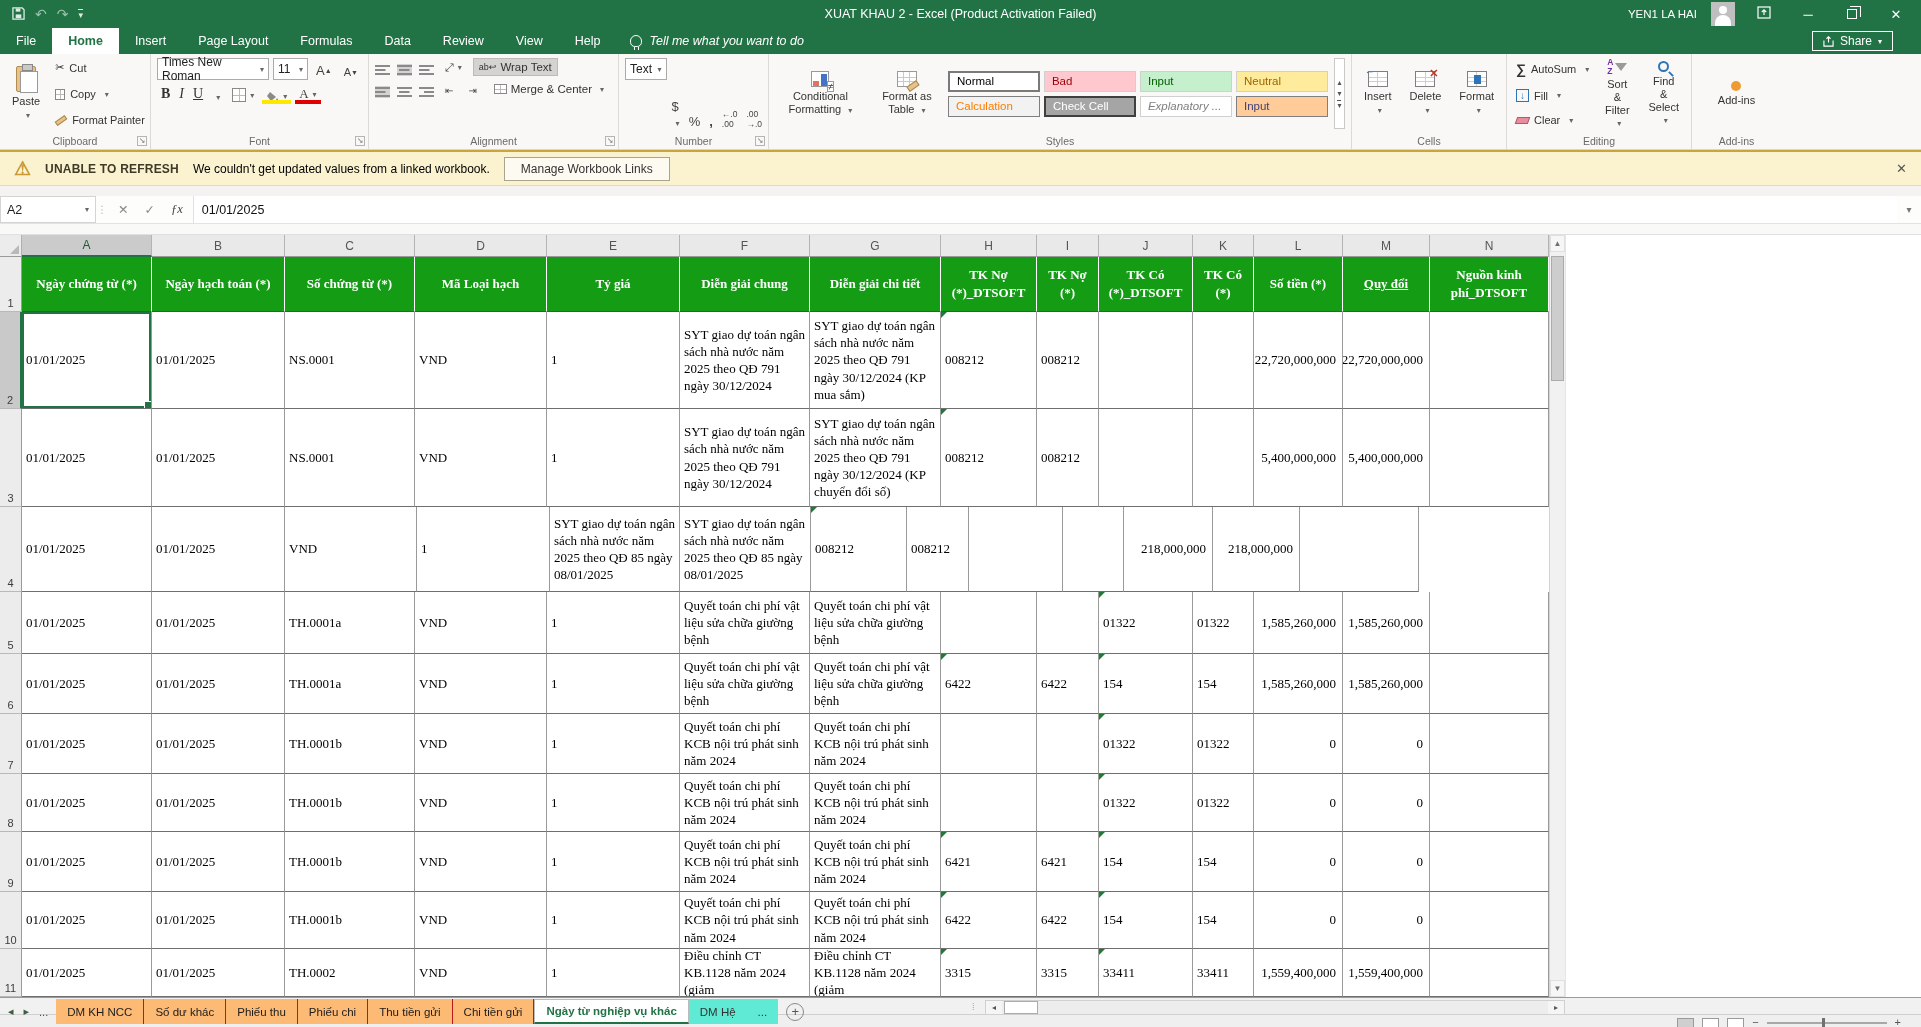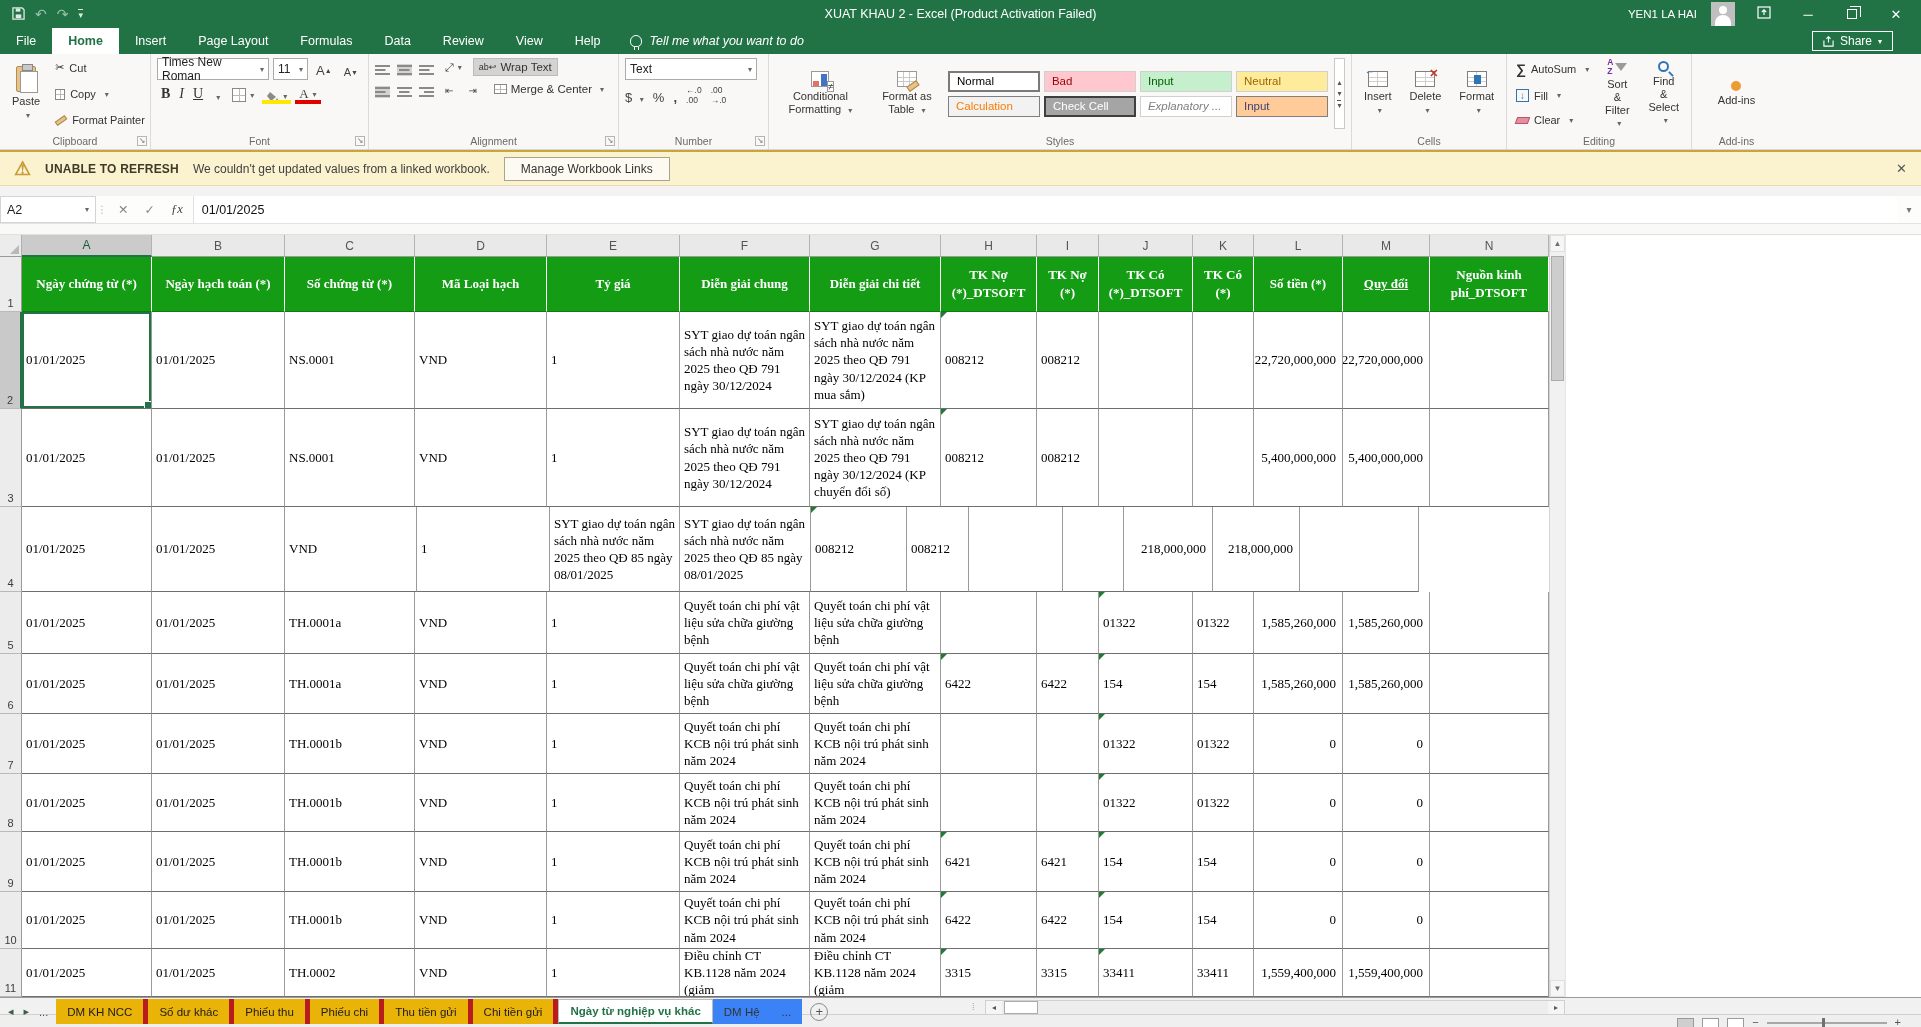--- a/index.html
+++ b/index.html
@@ -96,21 +96,21 @@
       linear-gradient(#c9c9c9,#c9c9c9) 0 33%/100% 1px no-repeat,
       linear-gradient(#c9c9c9,#c9c9c9) 0 66%/100% 1px no-repeat,
       linear-gradient(#c9c9c9,#c9c9c9) 33% 0/1px 100% no-repeat,
       linear-gradient(#c9c9c9,#c9c9c9) 66% 0/1px 100% no-repeat,#fff; position:relative; }
   .fat-icon::after { content:""; position:absolute; right:-3px; bottom:-3px; width:10px; height:4px; background:#E8C28A; border:1px solid #a98b4f; transform:rotate(-35deg); }
 
   
   .msgbar { height:36px; background:#FBF3D0; border-top:2px solid #C8A63C; border-bottom:1px solid #E5DCB4; display:flex; align-items:center; padding:0 14px; gap:14px; position:relative; }
   .warn-ic { color:#C99936; font-size:19px; font-weight:bold; }
   .msg-title { font-size:12px; font-weight:bold; color:#3f3a28; letter-spacing:.2px; }
-  .msg-text { font-size:12px; color:#404040; }
+  .msg-text { font-size:12px; color:#000000; }
   .msg-btn { border:1px solid #A9A48E; background:#FDFBF1; font-size:12px; color:#333; padding:4px 16px; cursor:pointer; }
   .msg-close { position:absolute; right:14px; font-size:13px; color:#555; cursor:pointer; }
 
   
   .gap1 { height:10px; background:#F4F3F1; }
   .gap2 { height:11px; background:#F9F9F8; border-bottom:1px solid #E0E0E0; }
   .fbar { height:28px; background:#FDFDFC; display:flex; align-items:stretch; border-bottom:1px solid #E3E3E3; }
   .namebox { width:96px; border:1px solid #D4D4D4; background:#fff; display:flex; align-items:center; justify-content:space-between; padding:0 6px; font-size:12.5px; color:#222; }
   .fb-dots { width:12px; display:flex; align-items:center; justify-content:center; color:#b5b5b5; font-size:10px; cursor:col-resize; }
   .fb-ic { display:flex; align-items:center; gap:16px; padding:0 10px; color:#8a8a8a; font-size:12.5px; border-right:1px solid #E0E0E0; }
@@ -148,22 +148,22 @@
   .statusstrip { position:absolute; left:0; right:0; bottom:0; height:13px; background:#EFEFEF; border-top:1px solid #CFCFCF; }
   .status-right { position:absolute; right:20px; top:2px; display:flex; gap:8px; align-items:center; }
   .viewic { width:17px; height:10px; border:1px solid #9a9a9a; background:#fff; }
   .viewic.on { background:#CFCFCF; }
   .zoomline { width:120px; height:2px; background:#A8A8A8; position:relative; }
   .zoomline::after { content:""; position:absolute; left:55px; top:-4px; width:3px; height:10px; background:#707070; }
   .zsign { font-size:11px; color:#555; line-height:1; }
   .tabsrow { position:absolute; top:1px; left:0; height:25px; display:flex; align-items:stretch; z-index:2; }
   .tabnav { display:flex; align-items:center; gap:10px; padding:0 8px; color:#3d5c44; font-size:11px; }
   .tabnav span { cursor:pointer; }
-  .sheettab { padding:0 11px; display:flex; align-items:center; font-size:11.5px; color:#1c1c1c; background:#eab308; border-right:5px solid #b91c1c; cursor:pointer; white-space:nowrap; }
-  .sheettab.more { background:#3b82f6; border-right:none; color:#333; }
+  .sheettab { padding:0 11px; display:flex; align-items:center; font-size:11.5px; color:#1c1c1c; background:#fdba74; border-right:1px solid #b91c1c; cursor:pointer; white-space:nowrap; }
+  .sheettab.more { background:#5eead4; border-right:none; color:#333; }
   .sheettab.active { background:#fff; color:#217346; font-weight:bold; border-top:1px solid #BBB; border-right:1px solid #BBB; border-left:1px solid #BBB; border-bottom:2px solid #217346; }
   .newsheet { width:18px; height:18px; border:1px solid #8a8a8a; border-radius:50%; color:#555; font-size:13px; line-height:15px; text-align:center; align-self:center; margin-left:8px; cursor:pointer; }
   .hscroll { position:absolute; top:2px; left:985px; width:580px; height:15px; display:flex; z-index:2; border:1px solid #D0D0D0; background:#EDEDED; }
   .hs-btn { width:16px; display:flex; align-items:center; justify-content:center; font-size:8px; color:#555; background:#F5F5F5; cursor:pointer; }
   .hs-thumb { width:34px; margin-left:2px; background:#fff; border:1px solid #ABABAB; cursor:grab; }
   .hs-track { flex:1; }
   .drag-dots { position:absolute; top:4px; left:972px; color:#999; font-size:9px; z-index:2; }
 </style>
 </head>
 <body class="no-select">
@@ -306,21 +306,21 @@
       <span class="tglbtn">
           <span class="minigrid" style="width:13px;height:10px;"></span>
           <span>Merge &amp; Center</span>
           <span class="carat">▾</span>
         </span>
     </div>
     <div class="glabel">Alignment</div>
     <div class="launcher">↘</div>
   </div>
 
-  <div class="rgroup" style="width:150px; flex-direction:column; gap:5px;">
+  <div class="rgroup" style="width:150px; flex-direction:row; gap:5px;">
     <div class="combo" style="width:132px;">
         <span>Text</span>
         <span class="carat">▾</span>
       </div>
     <div class="fontrow" style="gap:9px; font-size:13px; color:#444;">
       <span>$ <span class="carat">▾</span></span>
       <span>%</span>
       <span style="font-weight:bold;">,</span>
       <span style="font-size:8.5px;">←.0<br>.00</span>
       <span style="font-size:8.5px;">.00<br>→.0</span>

